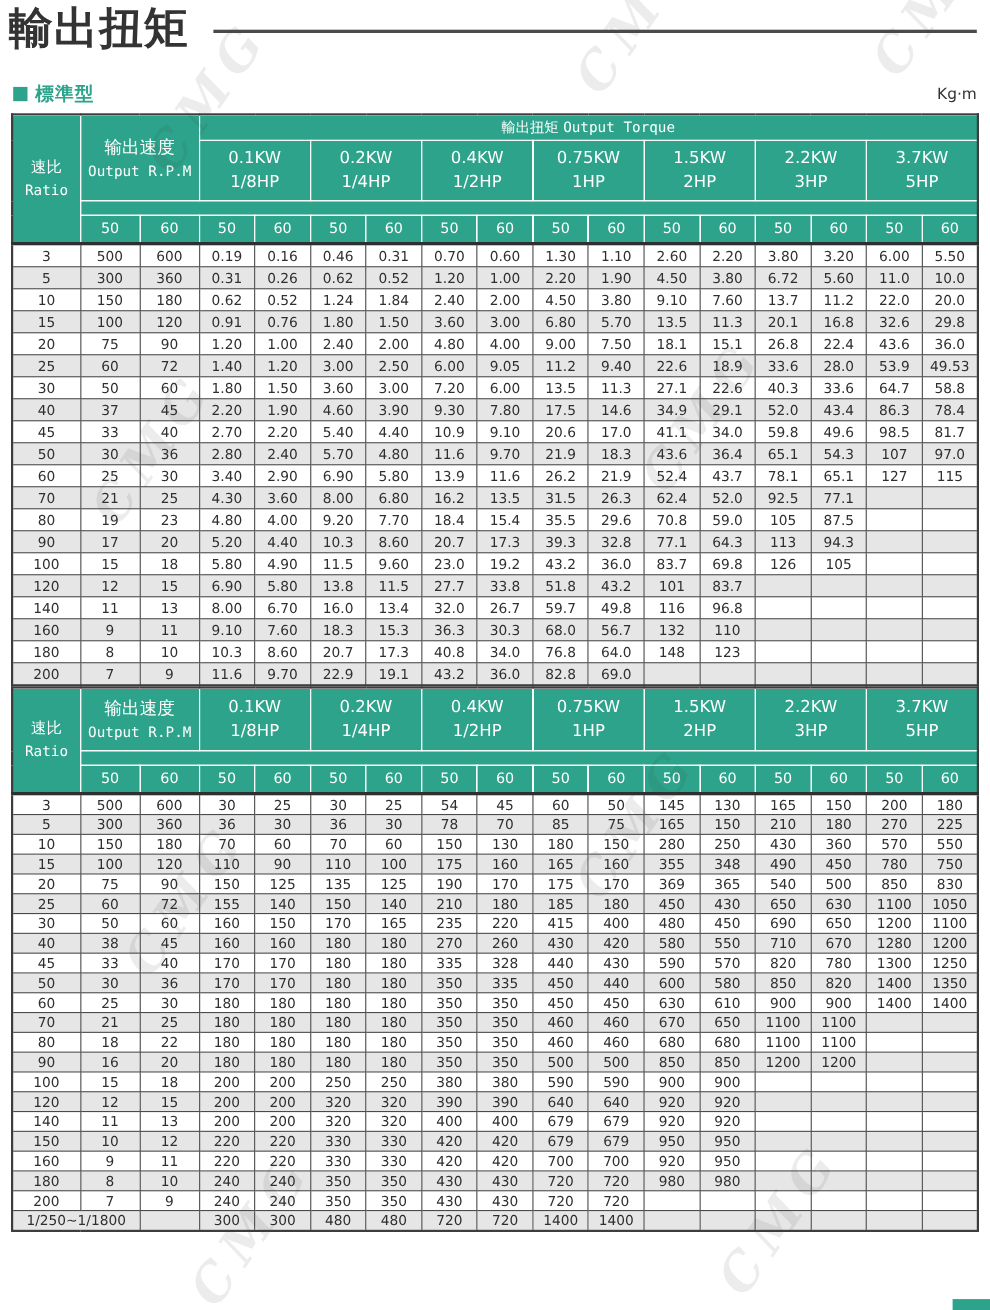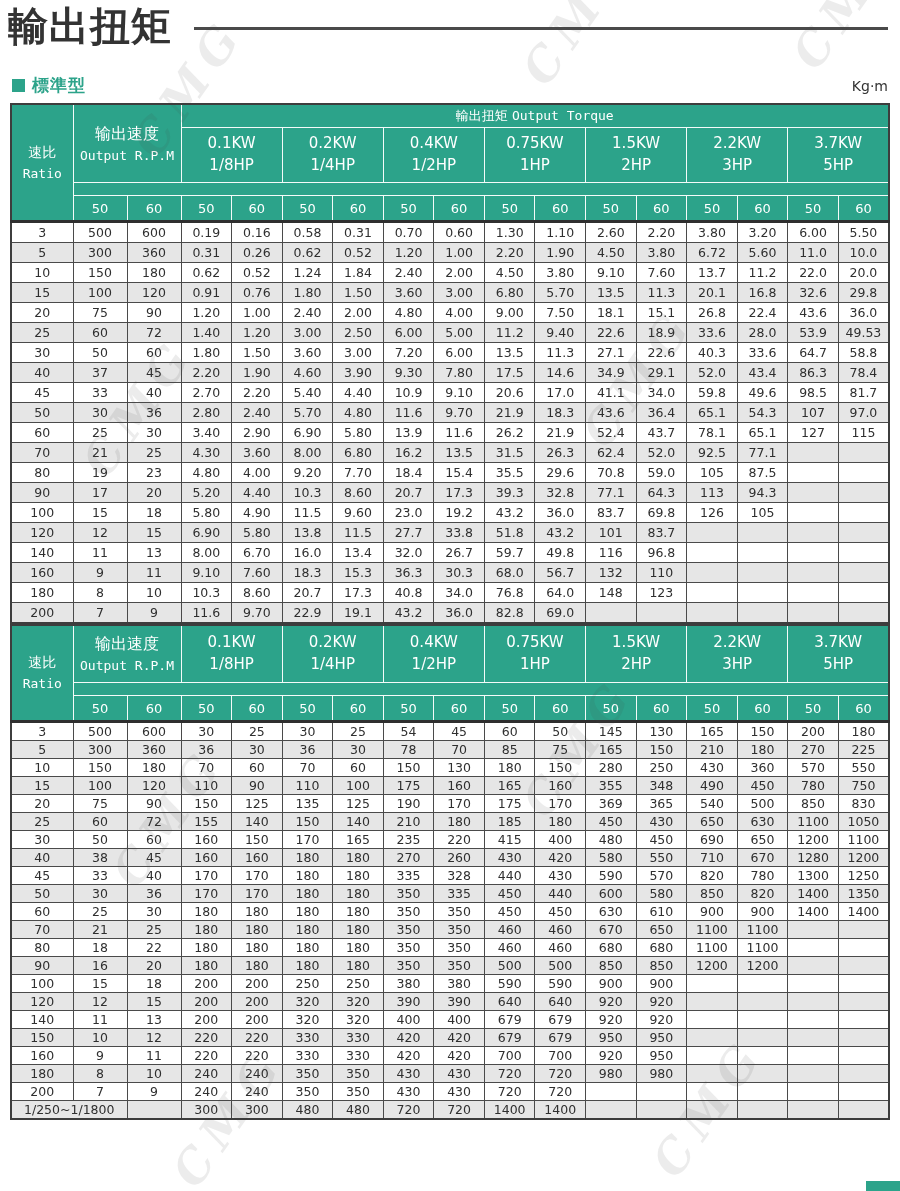--- a/index.html
+++ b/index.html
@@ -130,21 +130,21 @@
             <th class="th-hz">60</th>
           </tr>
         </thead>
         <tbody>
           <tr>
             <td class="td-ratio">3</td>
             <td>500</td>
             <td>600</td>
             <td>0.19</td>
             <td>0.16</td>
-            <td>0.58</td>
+            <td>0.46</td>
             <td>0.31</td>
             <td>0.70</td>
             <td>0.60</td>
             <td>1.30</td>
             <td>1.10</td>
             <td>2.60</td>
             <td>2.20</td>
             <td>3.80</td>
             <td>3.20</td>
             <td>6.00</td>
@@ -228,21 +228,21 @@
           </tr>
           <tr class="stripe">
             <td class="td-ratio">25</td>
             <td>60</td>
             <td>72</td>
             <td>1.40</td>
             <td>1.20</td>
             <td>3.00</td>
             <td>2.50</td>
             <td>6.00</td>
-            <td>5.00</td>
+            <td>9.05</td>
             <td>11.2</td>
             <td>9.40</td>
             <td>22.6</td>
             <td>18.9</td>
             <td>33.6</td>
             <td>28.0</td>
             <td>53.9</td>
             <td>49.53</td>
           </tr>
           <tr>

